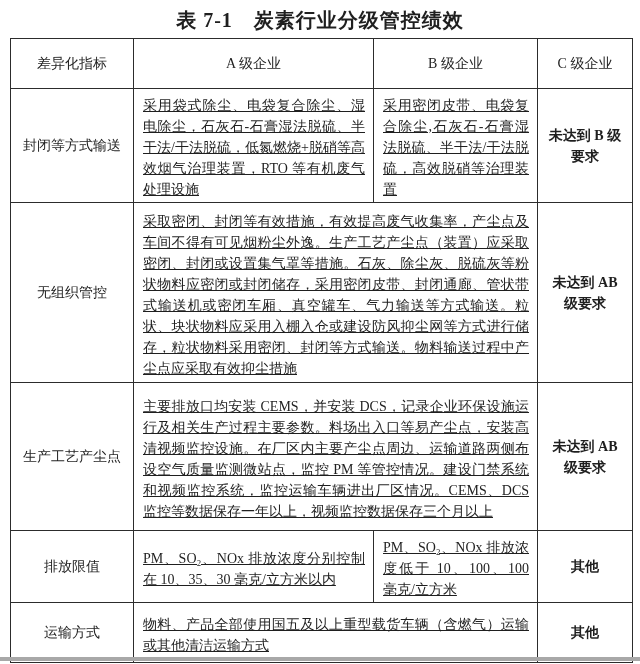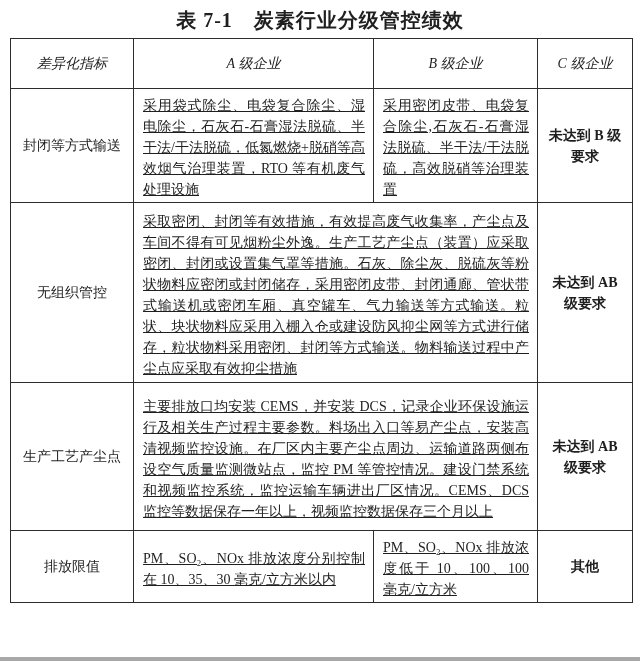--- a/index.html
+++ b/index.html
@@ -39,21 +39,20 @@
     font-size: 14px;
     line-height: 21px;
     font-weight: normal;
     vertical-align: middle;
     box-sizing: border-box;
   }
   .perf-table th {
     text-align: center;
     height: 43px;
     padding: 14px 4px;
-    font-style: italic;
   }
   td.ind-cell {
     text-align: center;
     padding: 2px 6px;
   }
   td.body-cell {
     text-align: justify;
     padding: 4px 8px 0 9px;
     text-decoration: underline;
   }
@@ -115,16 +114,21 @@
       <td class="c-cell">未达到 AB 级要求</td>
     </tr>
 
     <tr class="row-4">
       <td class="ind-cell">排放限值</td>
       <td class="body-cell">PM、SO₂、NOx 排放浓度分别控制在 10、35、30 毫克/立方米以内</td>
       <td class="body-cell">PM、SO₂、NOx 排放浓度低于 10、100、100 毫克/立方米</td>
       <td class="c-cell">其他</td>
     </tr>
 
+    <tr class="row-5">
+      <td class="ind-cell">运输方式</td>
+      <td class="body-cell" colspan="2">物料、产品全部使用国五及以上重型载货车辆（含燃气）运输或其他清洁运输方式</td>
+      <td class="c-cell">其他</td>
+    </tr>
   </tbody>
 </table>
 
 <div class="bottom-rule"></div>
 
 </body></html>

